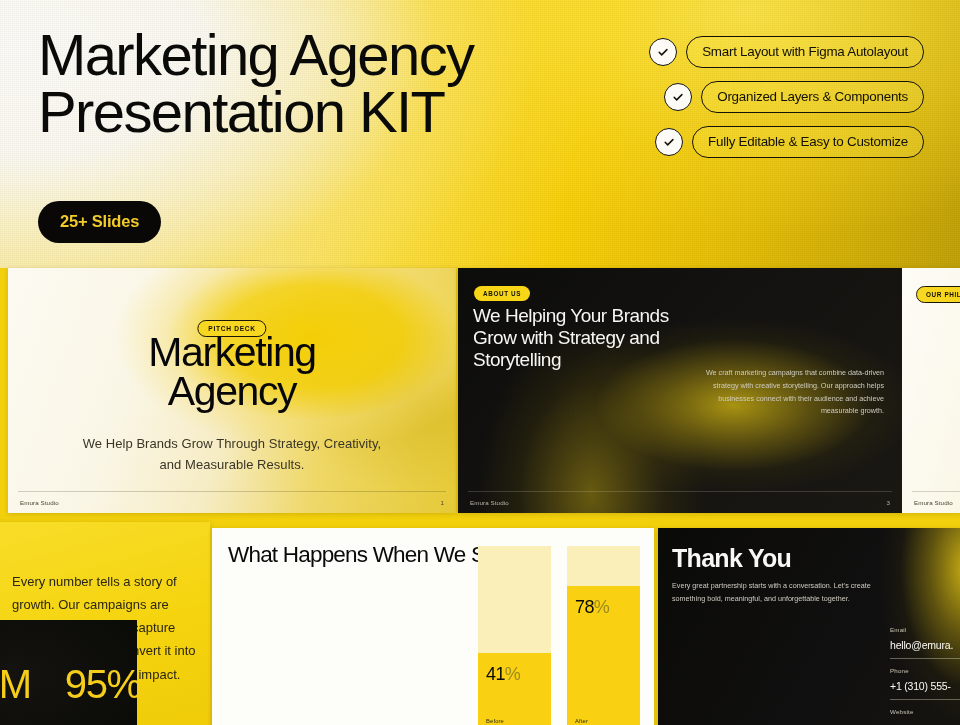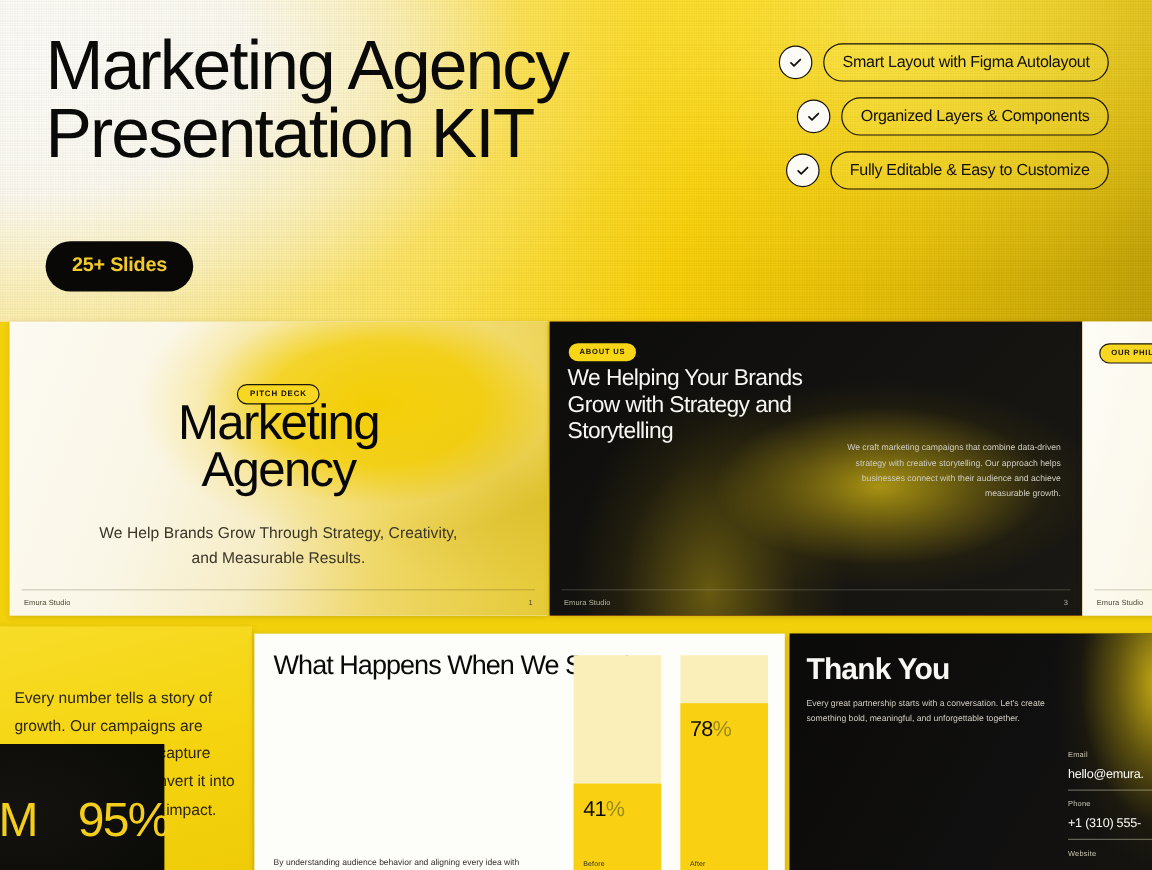--- a/index.html
+++ b/index.html
@@ -315,21 +315,20 @@
     <div id="s4-body">Every number tells a story of growth. Our campaigns are designed to not only capture attention, but also convert it into measurable business impact.</div>
     <div id="s4-dark"></div>
     <div id="s4-stats">
       <span>5M</span>
       <span>95%</span>
     </div>
   </div>
 
   <div class="slide" id="slide-5">
     <div id="s5-title">What Happens When We Step In</div>
-    <div id="s5-foot">By understanding audience behavior and aligning every idea with</div>
 
     <div id="s5-chart">
       <div class="bar-wrap">
         <div class="bar-track" style="background:#FAEFB8;"></div>
         <div class="bar-fill" id="fill-0" style="background: rgb(249, 209, 18); height: 75px;"></div>
         <div class="bar-value" id="val-0" style="bottom: 45px;"><span>41</span><span class="pct">%</span></div>
         <div class="bar-label">Before</div>
       </div>
       <div class="bar-wrap">
         <div class="bar-track" style="background:#FAEFB8;"></div>

